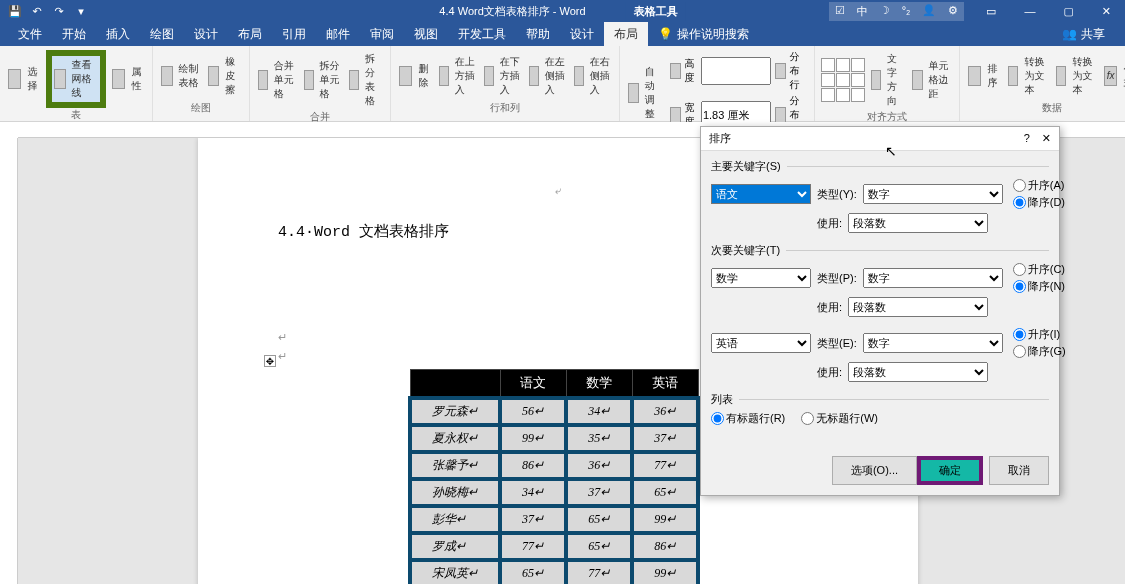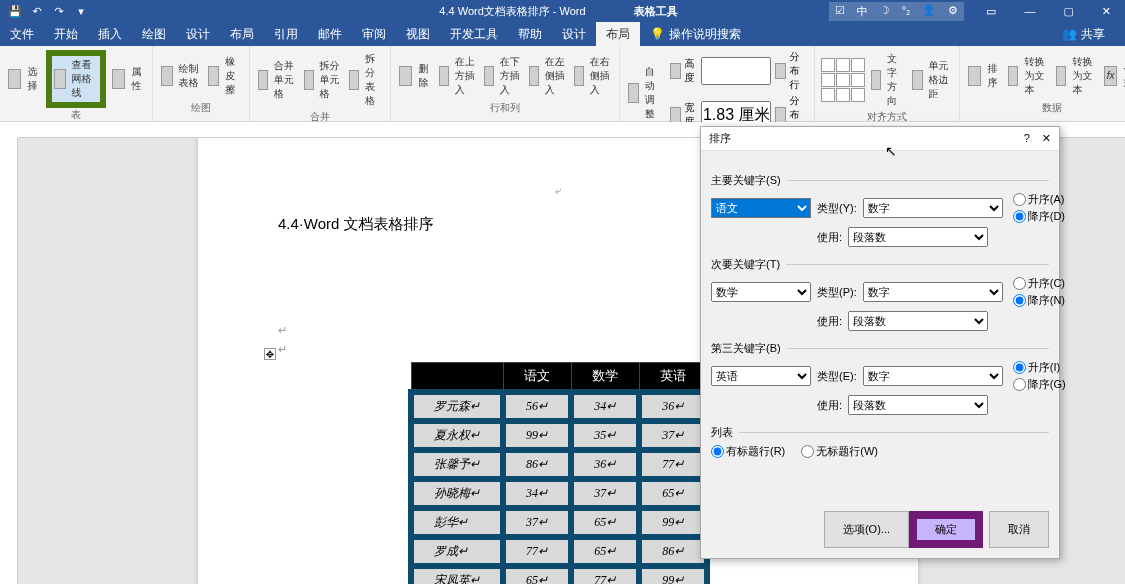--- a/index.html
+++ b/index.html
@@ -11,80 +11,80 @@
     .tb-icon { width: 14px; height: 14px; display: inline-flex; align-items: center; justify-content: center; }
     .titlebar-center { position: absolute; left: 50%; transform: translateX(-50%); display: flex; align-items: center; gap: 40px; }
     .titlebar-right { position: absolute; right: 0; display: flex; align-items: center; }
     .tb-right-icons { display: flex; background: rgba(255,255,255,0.2); margin-right: 8px; }
     .tb-right-icons span { padding: 2px 6px; }
     .win-controls { display: flex; }
     .win-controls span { padding: 2px 14px; cursor: pointer; }
     .table-tools { background: #2b579a; padding: 2px 8px; font-size: 11px; font-weight: bold; }
     
     
-    .menubar { height: 24px; background: #2b579a; display: flex; align-items: center; color: #fff; font-size: 12px; position: relative; }
+    .menubar { height: 24px; background: #2b579a; display: flex; align-items: center; color: #fff; font-size: 12px; position: relative; padding-left: 8px; }
     .menubar-item { padding: 4px 10px; cursor: pointer; }
     .menubar-item.active { background: #f3f3f3; color: #333; }
     .menubar-right { position: absolute; right: 10px; }
     .search-help { display: flex; align-items: center; gap: 4px; padding: 4px 10px; }
     
     
     .ribbon { height: 76px; background: #f3f3f3; border-bottom: 1px solid #d4d4d4; display: flex; }
     .ribbon-group { border-right: 1px solid #e0e0e0; padding: 4px 6px; display: flex; flex-direction: column; justify-content: space-between; position: relative; }
     .ribbon-group-label { font-size: 10px; color: #666; text-align: center; padding-bottom: 2px; }
     .ribbon-btns { display: flex; gap: 4px; flex: 1; align-items: center; }
     .ribbon-btn { display: flex; flex-direction: row; align-items: center; gap: 6px; padding: 2px; cursor: pointer; font-size: 10px; color: #333; min-width: 36px; }
     .ribbon-btn.active { background: #cfe2f3; border: 6px solid #4d7c0f; }
     .ribbon-icon { width: 20px; height: 20px; background: #d0d0d0; border: 1px solid #999; }
     .ribbon-icon-sm { width: 16px; height: 16px; background: #d0d0d0; border: 1px solid #999; display: inline-block; }
     .cell-size-group { display: flex; flex-direction: column; gap: 2px; font-size: 10px; }
     .cell-size-row { display: flex; align-items: center; gap: 4px; }
-    .cell-size-row input { width: 70px; font-size: 16px; height: 28px; }
+    .cell-size-row input { width: 70px; font-size: 11px; height: 28px; }
     .align-grid { display: grid; grid-template-columns: repeat(3, 14px); grid-template-rows: repeat(3, 14px); gap: 1px; }
     .align-cell { border: 1px solid #999; background: #fff; cursor: pointer; }
     
     
     .ruler-h { height: 16px; background: #fff; border-bottom: 1px solid #ccc; position: relative; margin-left: 18px; font-size: 8px; color: #666; overflow: hidden; }
     .ruler-v { width: 18px; background: #fff; border-right: 1px solid #ccc; position: absolute; left: 0; top: 138px; bottom: 0; font-size: 8px; color: #666; }
     
     
     .doc-area { position: absolute; top: 138px; left: 18px; right: 0; bottom: 0; background: #e6e6e6; overflow: hidden; }
     .page { position: absolute; left: 180px; top: 0; width: 720px; background: #fff; padding: 40px 80px; box-shadow: 0 0 5px rgba(0,0,0,0.2); font-size: 13px; }
-    .page-title { font-size: 15px; margin-bottom: 90px; margin-top: 18px; }
+    .page-title { font-size: 15px; margin-bottom: 90px; margin-top: 25px; font-family: Liberation Mono, monospace; }
     
     
     .data-table { border-collapse: collapse; margin-left: 130px; position: relative; }
     .data-table th { background: #000; color: #fff; padding: 4px 18px; border: 1px solid #444; font-size: 13px; font-weight: normal; }
-    .data-table td { background: #d9d9d9; padding: 3px 20px; border: 6px solid #0c4a6e; text-align: center; font-size: 12px; font-style: italic; font-family: "KaiTi", serif; }
+    .data-table td { background: #d9d9d9; padding: 3px 20px; border: 4px solid #0c4a6e; text-align: center; font-size: 12px; font-style: italic; font-family: "KaiTi", serif; }
     .data-table td:first-child { text-align: left; }
     .table-handle { position: absolute; top: -14px; left: -14px; width: 12px; height: 12px; border: 1px solid #999; background: #fff; display: flex; align-items: center; justify-content: center; font-size: 10px; cursor: move; }
     
     
     .dialog { position: absolute; top: 126px; left: 700px; width: 360px; background: #f0f0f0; border: 1px solid #aaa; box-shadow: 2px 2px 8px rgba(0,0,0,0.3); z-index: 100; font-size: 11px; }
     .dialog-titlebar { display: flex; justify-content: space-between; align-items: center; padding: 4px 8px; background: #fff; border-bottom: 1px solid #ddd; }
     .dialog-title { font-size: 11px; }
     .dialog-close-group { display: flex; gap: 12px; }
-    .dialog-body { padding: 22px 10px; }
+    .dialog-body { padding: 8px 10px; }
     .sort-section { margin-bottom: 10px; }
     .sort-section-title { font-size: 11px; margin-bottom: 4px; display: flex; align-items: center; }
     .sort-section-title span { flex-shrink: 0; }
     .sort-section-title::after { content: ""; flex: 1; border-top: 1px solid #ccc; margin-left: 6px; }
     .sort-row { display: flex; align-items: center; gap: 6px; margin-bottom: 3px; }
     .sort-row select { flex: 0 0 auto; font-size: 11px; height: 20px; }
     .sort-row select.sel-field { width: 100px; }
     .sort-row select.sel-type { width: 140px; }
     .sort-row label { font-size: 11px; white-space: nowrap; }
     .sort-row input[type="radio"] { margin: 0; }
     .sort-row-indent { margin-left: 106px; }
     .radio-col { display: flex; flex-direction: column; gap: 2px; margin-left: 4px; }
     .radio-item { display: flex; align-items: center; gap: 2px; }
     .dialog-footer { display: flex; justify-content: flex-end; padding: 6px 10px 10px; }
     .dialog-btn { padding: 3px 18px; font-size: 11px; background: #e1e1e1; border: 1px solid #adadad; cursor: pointer; }
-    .dialog-btn.primary { border: 8px solid #701a75; background: #c4b5fd; }
-    .list-section { margin-bottom: 24px; }
+    .dialog-btn.primary { border: 4px solid #701a75; background: #14b8a6; }
+    .list-section { margin-bottom: 16px; }
     
     .para-mark { color: #999; font-size: 11px; margin: 6px 0; }
     .cursor-indicator { position: absolute; top: 143px; left: 885px; z-index: 101; font-size: 14px; }
   </style>
 </head>
 <body>
 
 <div class="titlebar">
   <div class="titlebar-left">
     <span class="tb-icon">💾</span>
@@ -407,23 +407,20 @@
             </div>
         </div>
       </div>
       <div class="sort-row sort-row-indent">
         <label>使用:</label>
         <select class="sel-type"><option>段落数</option></select>
       </div>
     </div>
 
     <div class="sort-section">
-      <div class="sort-section-title">
-          <span>第三关键字(B)</span>
-        </div>
       <div class="sort-row">
         <select class="sel-field"><option>英语</option></select>
         <label>类型(E):</label>
         <select class="sel-type"><option>数字</option></select>
         <div class="radio-col">
           <div class="radio-item">
               <input type="radio" name="s3" checked="" style="">
               <label>升序(I)</label>
             </div>
           <div class="radio-item">

